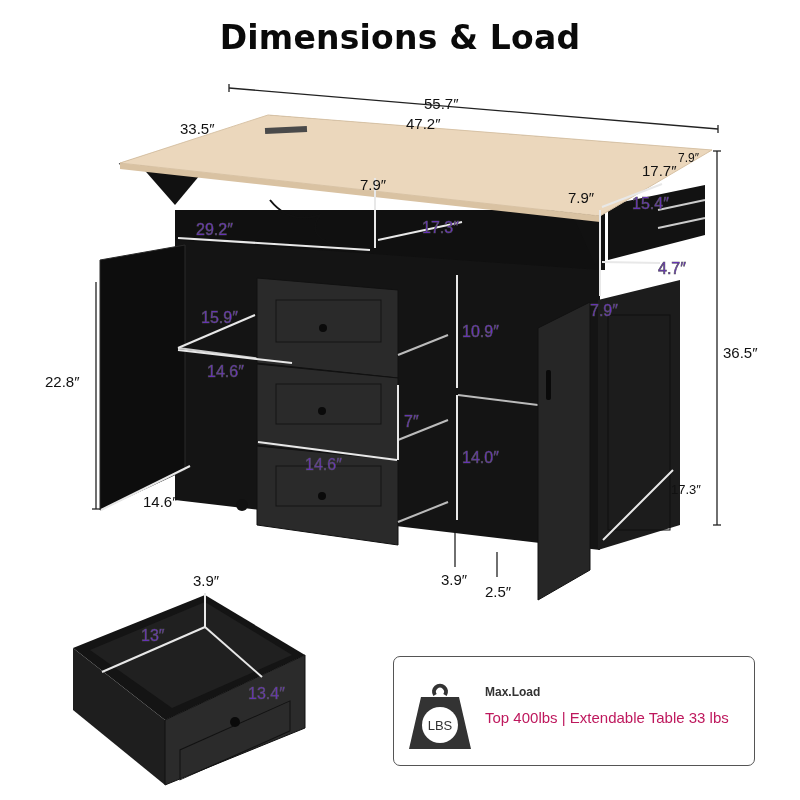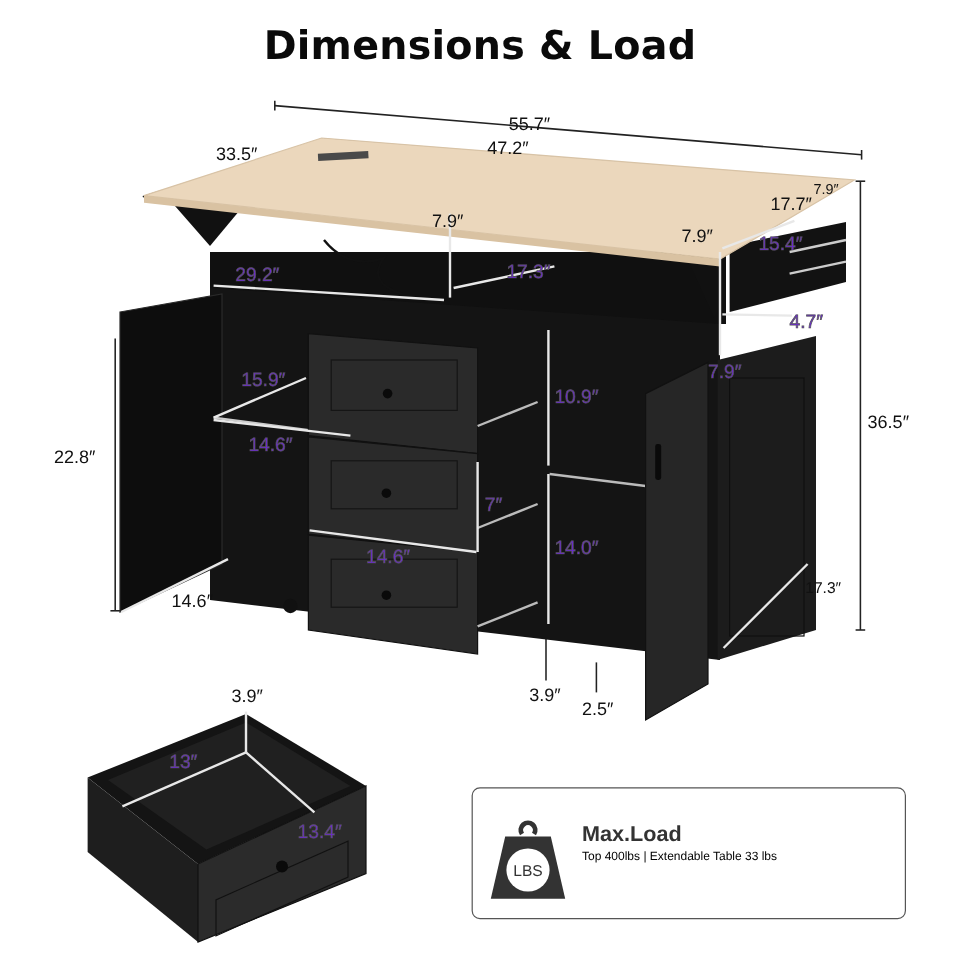--- a/index.html
+++ b/index.html
@@ -3,22 +3,22 @@
 <meta charset="utf-8">
 <style>
   html,body{margin:0;padding:0;background:#fff;}
   body{width:800px;height:800px;position:relative;overflow:hidden;font-family:"Liberation Sans",sans-serif;color:#111;}
   .title{position:absolute;left:0;top:18px;width:800px;text-align:center;font-family:"DejaVu Sans",sans-serif;font-weight:bold;font-size:33px;letter-spacing:0.2px;color:#0a0a0a;}
   svg.scene{position:absolute;left:0;top:0;}
   .dim{position:absolute;font-size:15px;color:#111;white-space:nowrap;line-height:1;}
   .dim.w{color:#6d28d9;font-weight:normal;-webkit-text-stroke:0.6px #555;font-size:16px;text-align:center;}
   .load-box{position:absolute;left:393px;top:656px;width:362px;height:110px;border:1.5px solid #555;border-radius:7px;box-sizing:border-box;background:#fff;}
   .load-icon{position:absolute;left:11px;top:22px;width:70px;height:72px;}
-  .load-title{position:absolute;left:91px;top:28px;font-weight:bold;font-size:18px;color:#333;}
-  .load-line{position:absolute;left:91px;font-size:10px;color:#000000;white-space:nowrap;}
+  .load-title{position:absolute;left:91px;top:28px;font-weight:bold;font-size:12px;color:#333;}
+  .load-line{position:absolute;left:91px;font-size:15px;color:#be185d;white-space:nowrap;}
   .load-line.l1{top:52px;}
   .load-line.l2{top:75px;}
 </style>
 </head>
 <body>
 
 <div class="title">Dimensions &amp; Load</div>
 
 <svg class="scene" width="800" height="800" viewBox="0 0 800 800">
 

